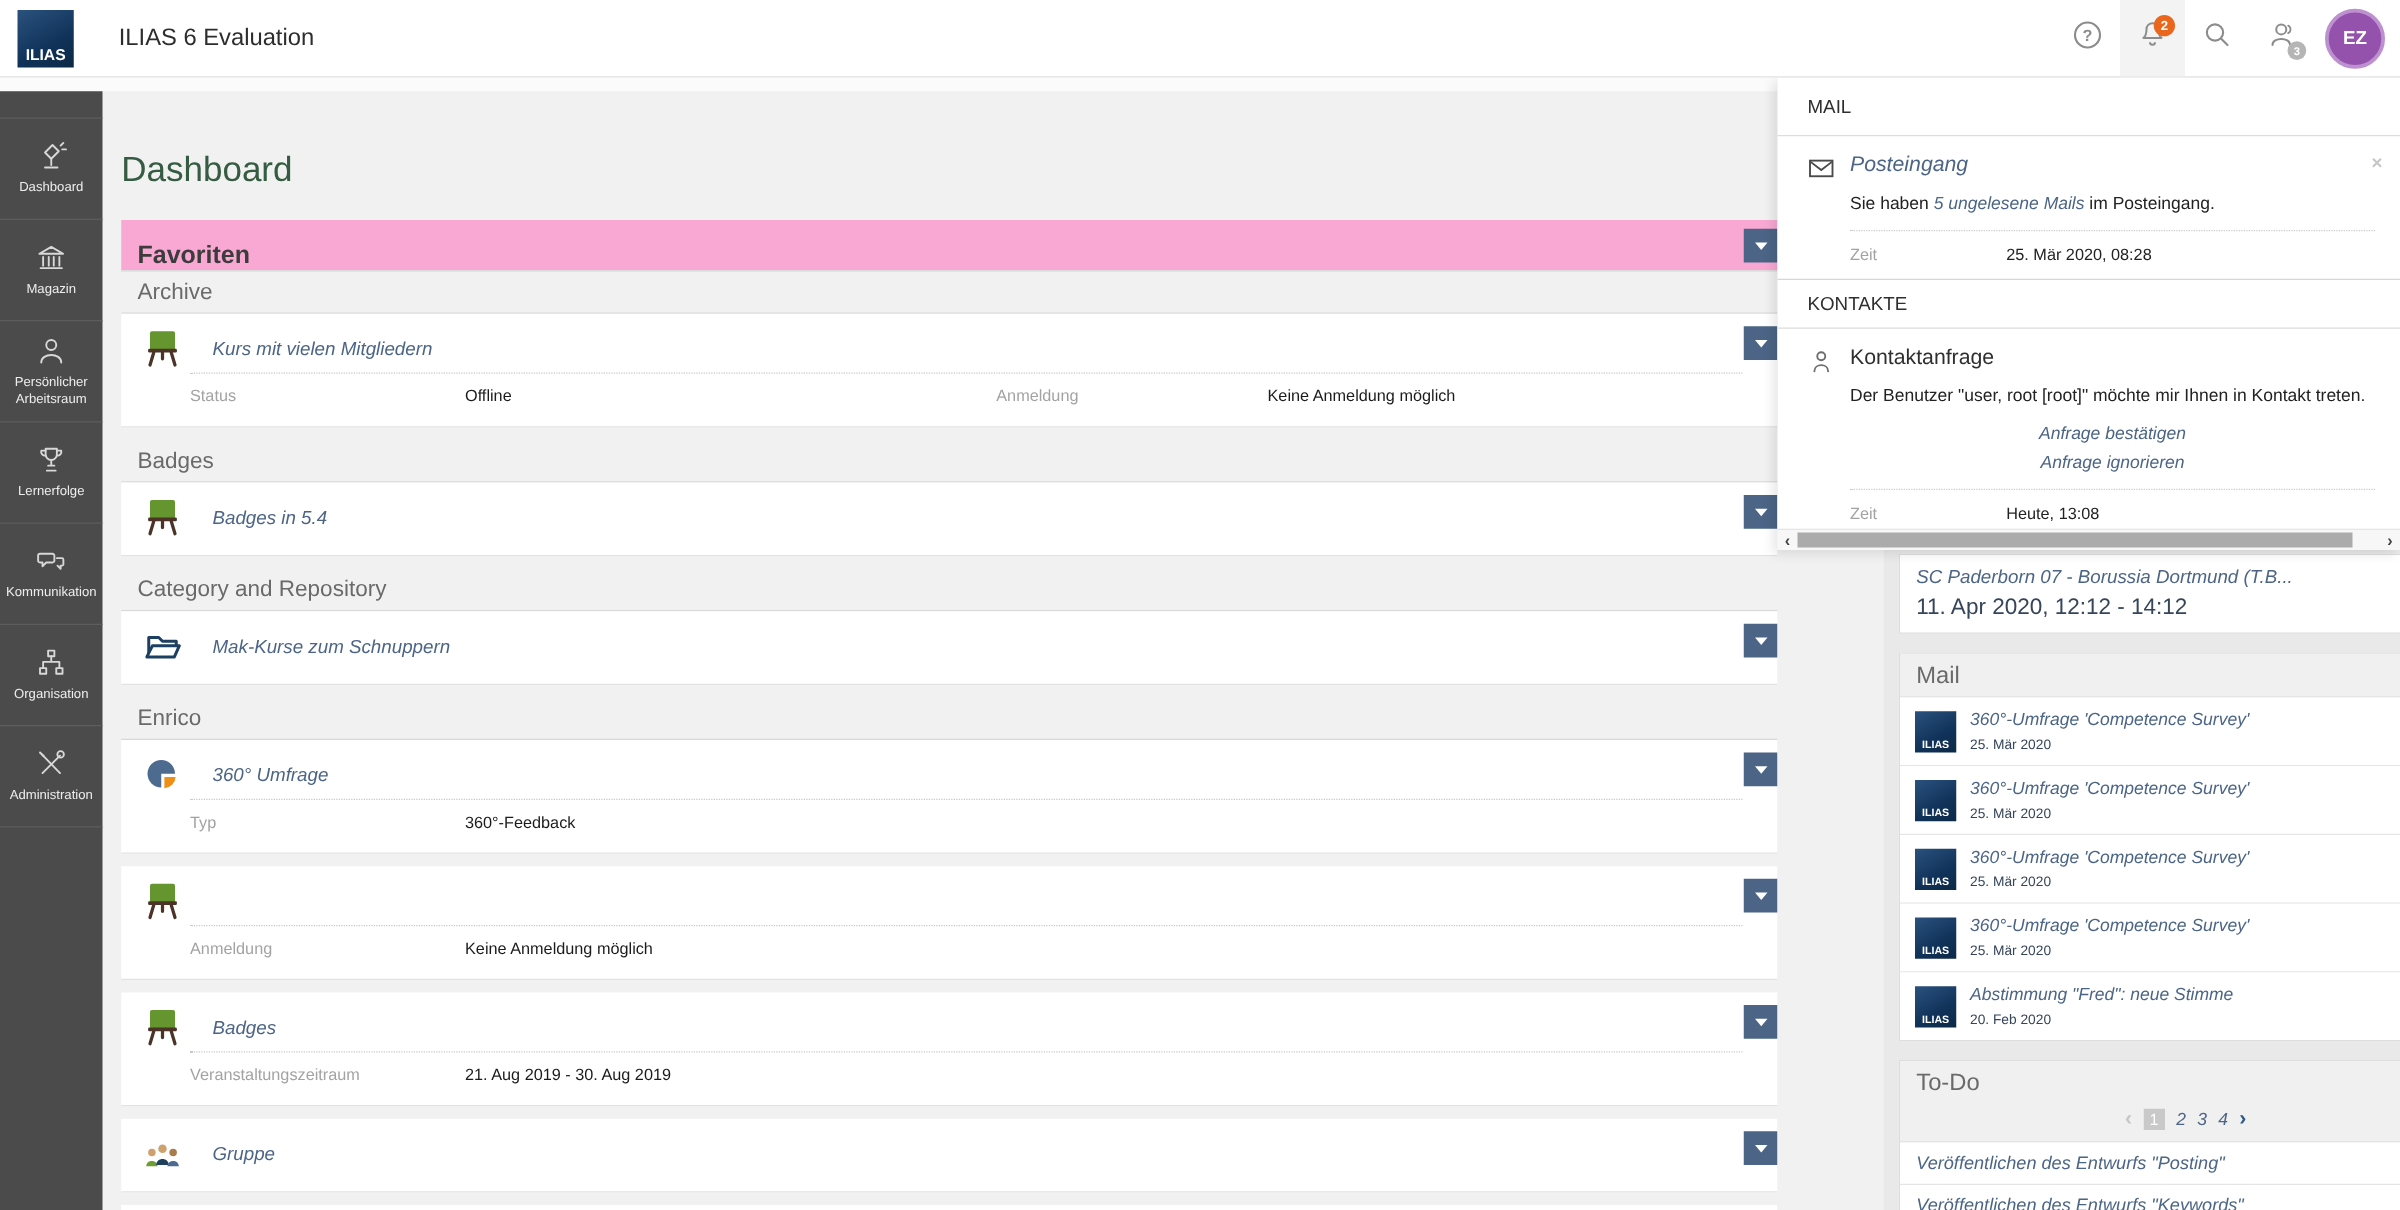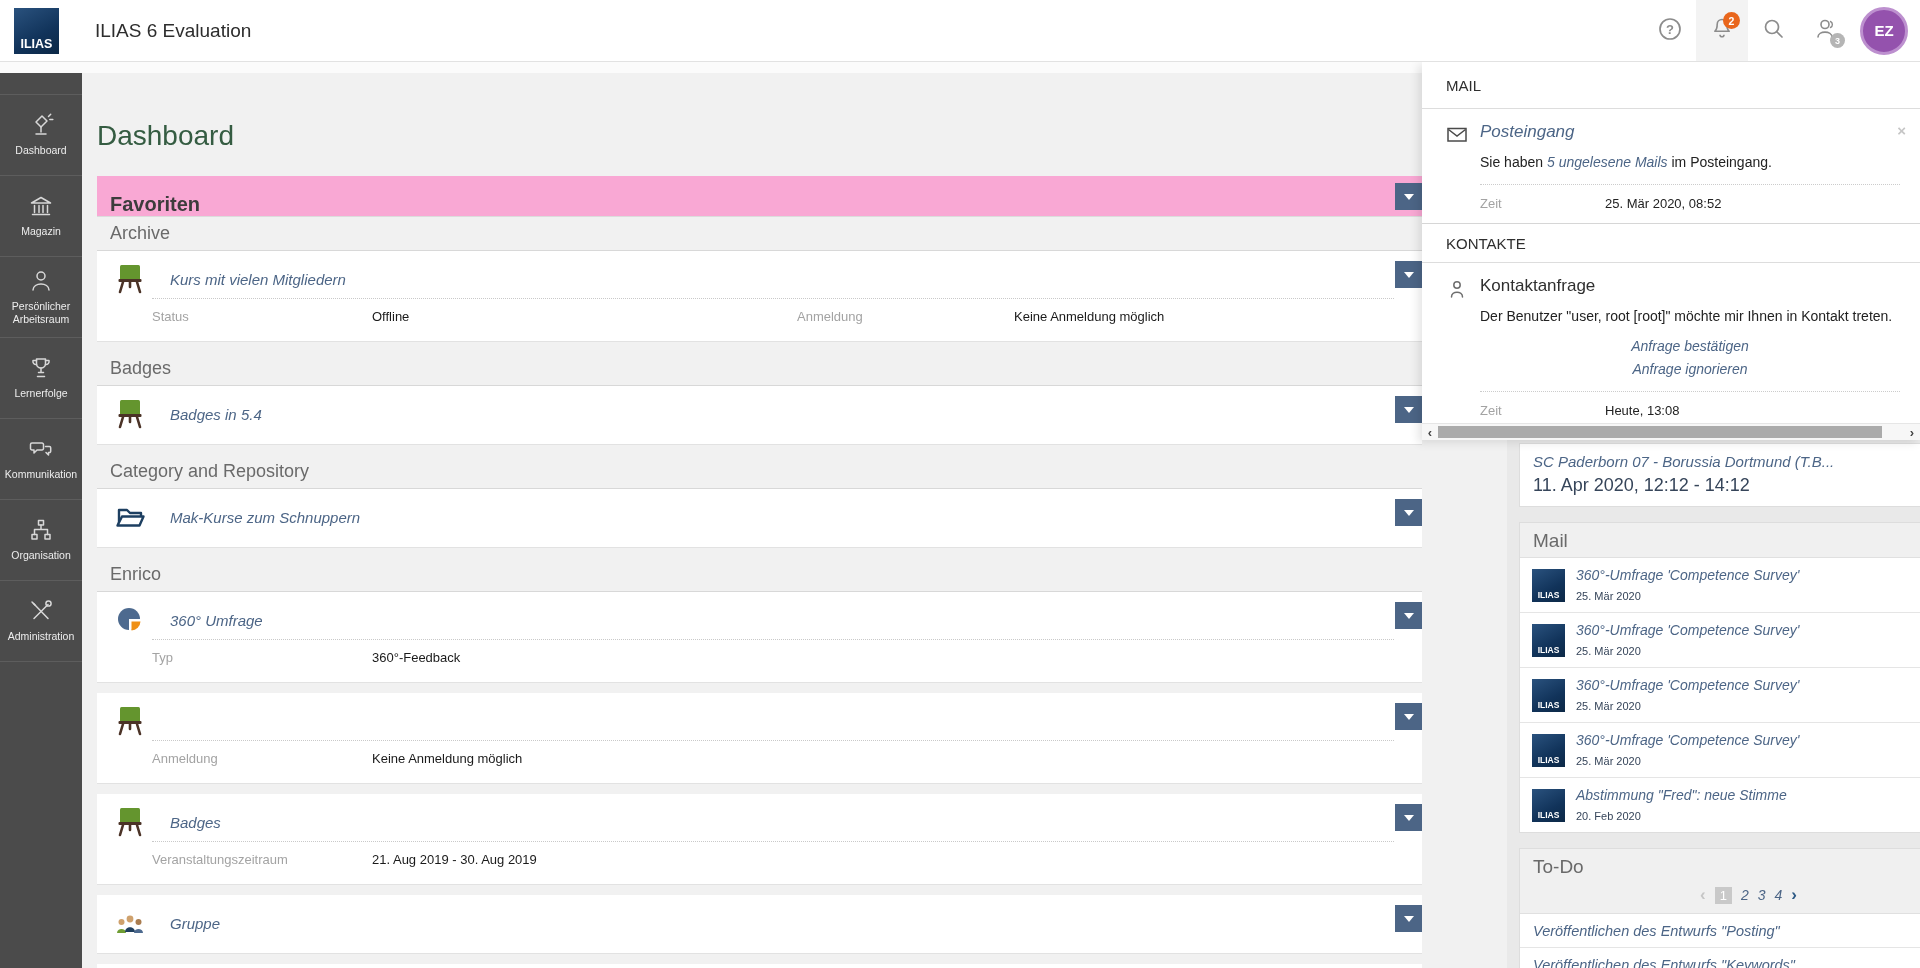--- a/index.html
+++ b/index.html
@@ -419,21 +419,21 @@
           </svg>
       </span>
       <a class="ov-title">Posteingang</a>
       <span class="ov-close">×</span>
       <div class="ov-text">
         <span>Sie haben </span><a class="inline-link">5 ungelesene Mails</a><span> im Posteingang.</span>
       </div>
       <div class="ov-dotted"></div>
       <div class="ov-zeit">
         <span class="zl">Zeit</span>
-        <span class="zv">25. Mär 2020, 08:52</span>
+        <span class="zv">25. Mär 2020, 08:28</span>
       </div>
     </div>
 
     <div class="ov-head bt">KONTAKTE</div>
     <div class="ov-item">
       <span class="ov-ic">
         <svg width="22" height="22" viewBox="0 0 22 22">
             <circle cx="11" cy="7" r="3.2" fill="none" stroke="#6e6e6e" stroke-width="1.5"></circle>
             <path d="M5.5 19 c0-6.5 11-6.5 11 0" fill="none" stroke="#6e6e6e" stroke-width="1.5" stroke-linecap="round"></path>
           </svg>

